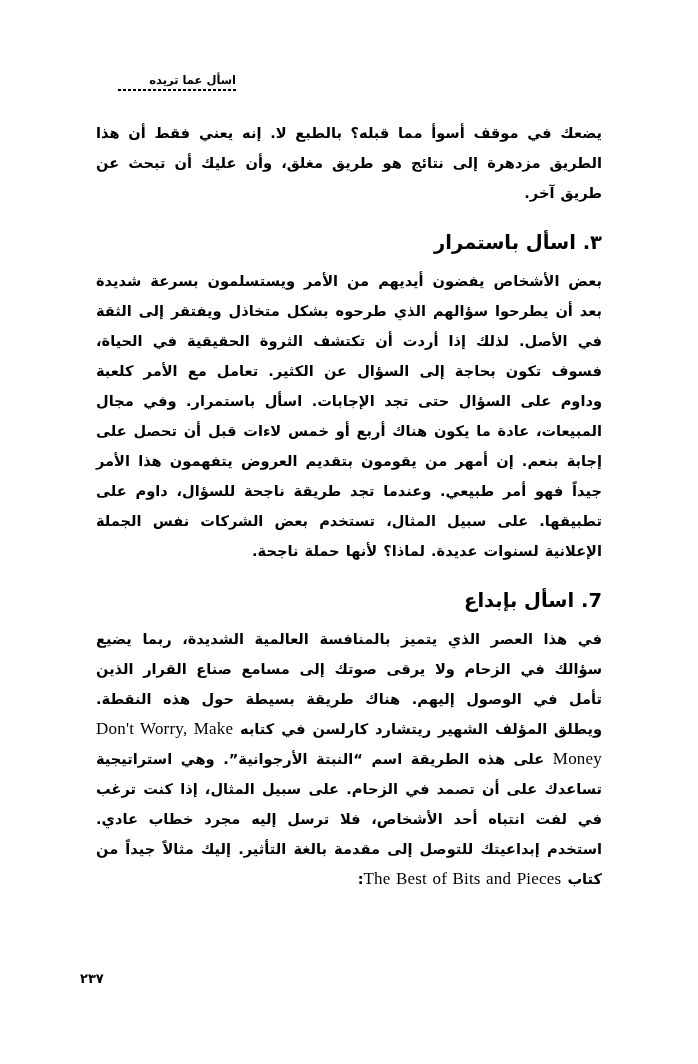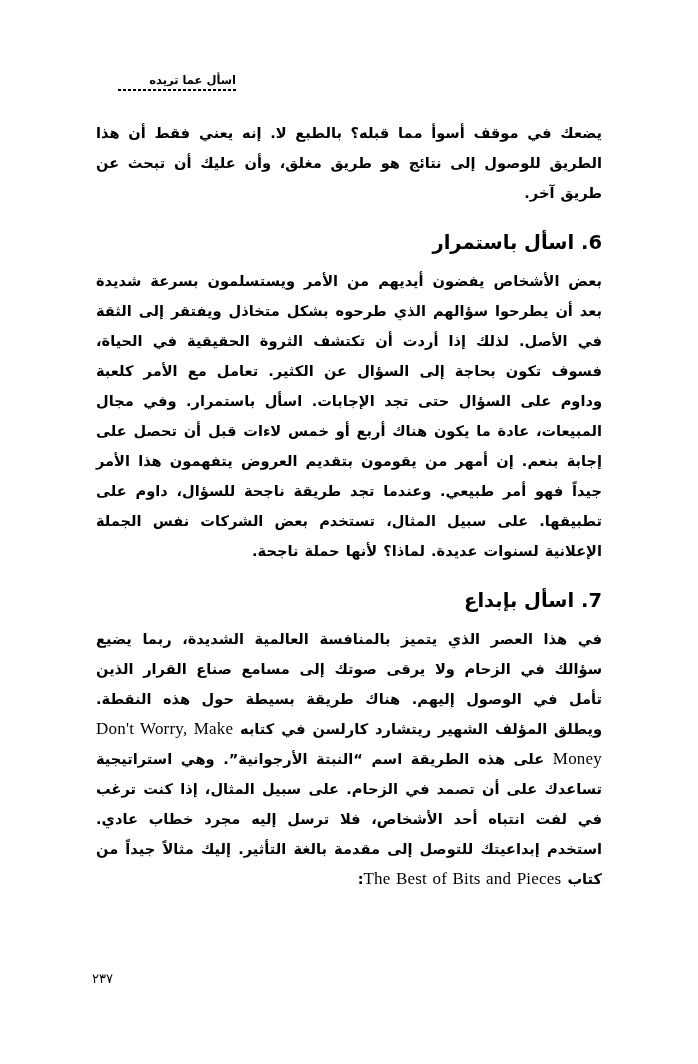--- a/index.html
+++ b/index.html
@@ -103,46 +103,46 @@
     font-size: 17px;
     direction: ltr;
     unicode-bidi: isolate;
     letter-spacing: 0.2px;
   }
 
   
   .folio {
     position: absolute;
     bottom: 78px;
-    left: 92px;
+    left: 80px;
     font-family: "DejaVu Sans", sans-serif;
     font-size: 13px;
-    font-weight: normal;
+    font-weight: bold;
     letter-spacing: 0.5px;
     color: #000;
     direction: rtl;
   }
 </style>
 </head>
 <body>
 
 <div class="page">
 
   <div class="running-head">
     <span class="rh-text">اسأل عما تريده</span>
     <span class="rh-rule"></span>
   </div>
 
   <div class="content">
 
-    <p class="para cont">يضعك في موقف أسوأ مما قبله؟ بالطبع لا. إنه يعني فقط أن هذا الطريق للوصول إلى نتائج هو طريق مغلق، وأن عليك أن تبحث عن طريق آخر.</p>
+    <p class="para cont">يضعك في موقف أسوأ مما قبله؟ بالطبع لا. إنه يعني فقط أن هذا الطريق مزدهرة إلى نتائج هو طريق مغلق، وأن عليك أن تبحث عن طريق آخر.</p>
 
     <div class="sp-before-head"></div>
 
-    <h2 class="section-heading">6. اسأل باستمرار</h2>
+    <h2 class="section-heading">٣. اسأل باستمرار</h2>
 
     <div class="sp-after-head"></div>
 
     <p class="para">بعض الأشخاص يفضون أيديهم من الأمر ويستسلمون بسرعة شديدة بعد أن يطرحوا سؤالهم الذي طرحوه بشكل متخاذل ويفتقر إلى الثقة في الأصل. لذلك إذا أردت أن تكتشف الثروة الحقيقية في الحياة، فسوف تكون بحاجة إلى السؤال عن الكثير. تعامل مع الأمر كلعبة وداوم على السؤال حتى تجد الإجابات. اسأل باستمرار. وفي مجال المبيعات، عادة ما يكون هناك أربع أو خمس لاءات قبل أن تحصل على إجابة بنعم. إن أمهر من يقومون بتقديم العروض يتفهمون هذا الأمر جيداً فهو أمر طبيعي. وعندما تجد طريقة ناجحة للسؤال، داوم على تطبيقها. على سبيل المثال، تستخدم بعض الشركات نفس الجملة الإعلانية لسنوات عديدة. لماذا؟ لأنها حملة ناجحة.</p>
 
     <div class="sp-before-head"></div>
 
     <h2 class="section-heading">7. اسأل بإبداع</h2>
 
     <div class="sp-after-head"></div>

